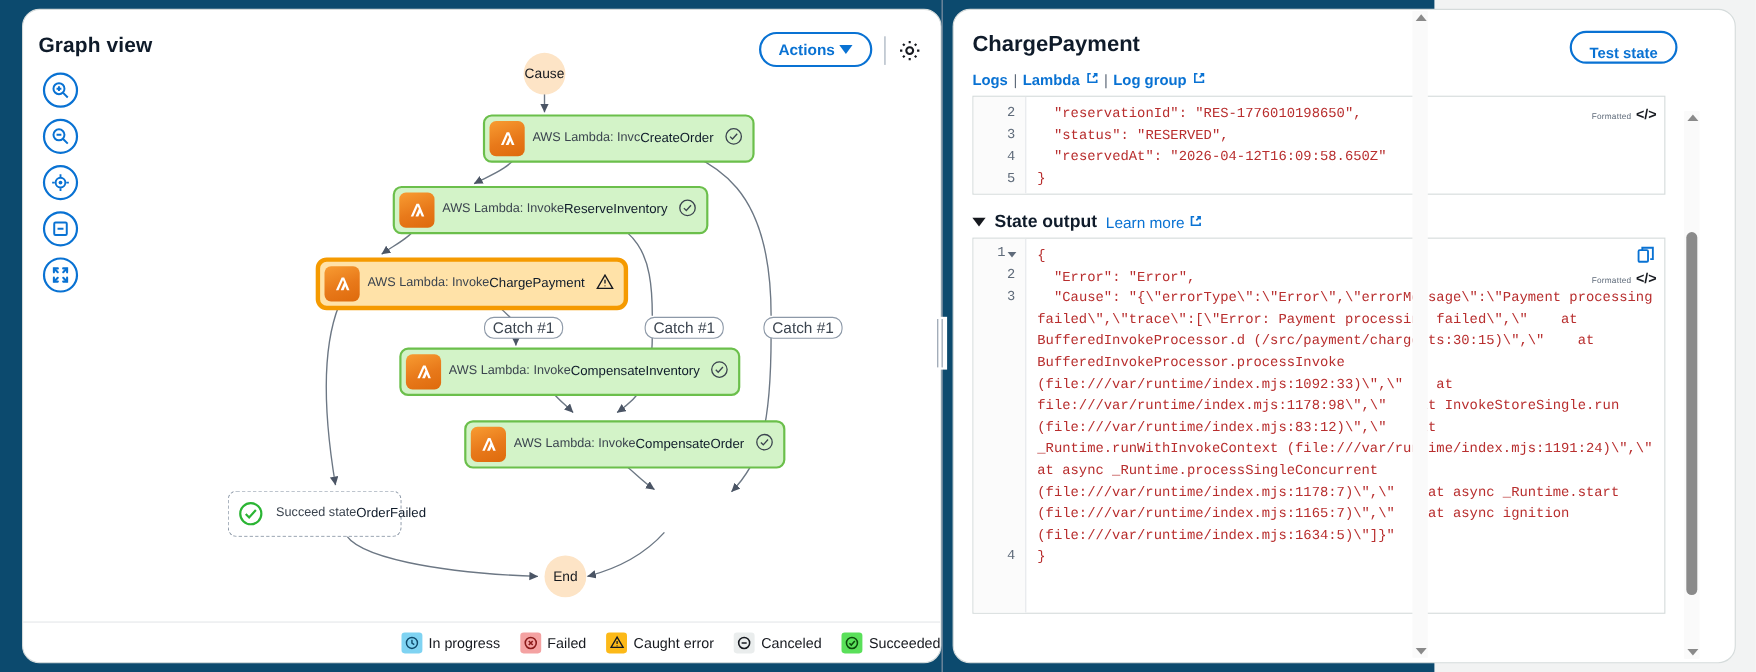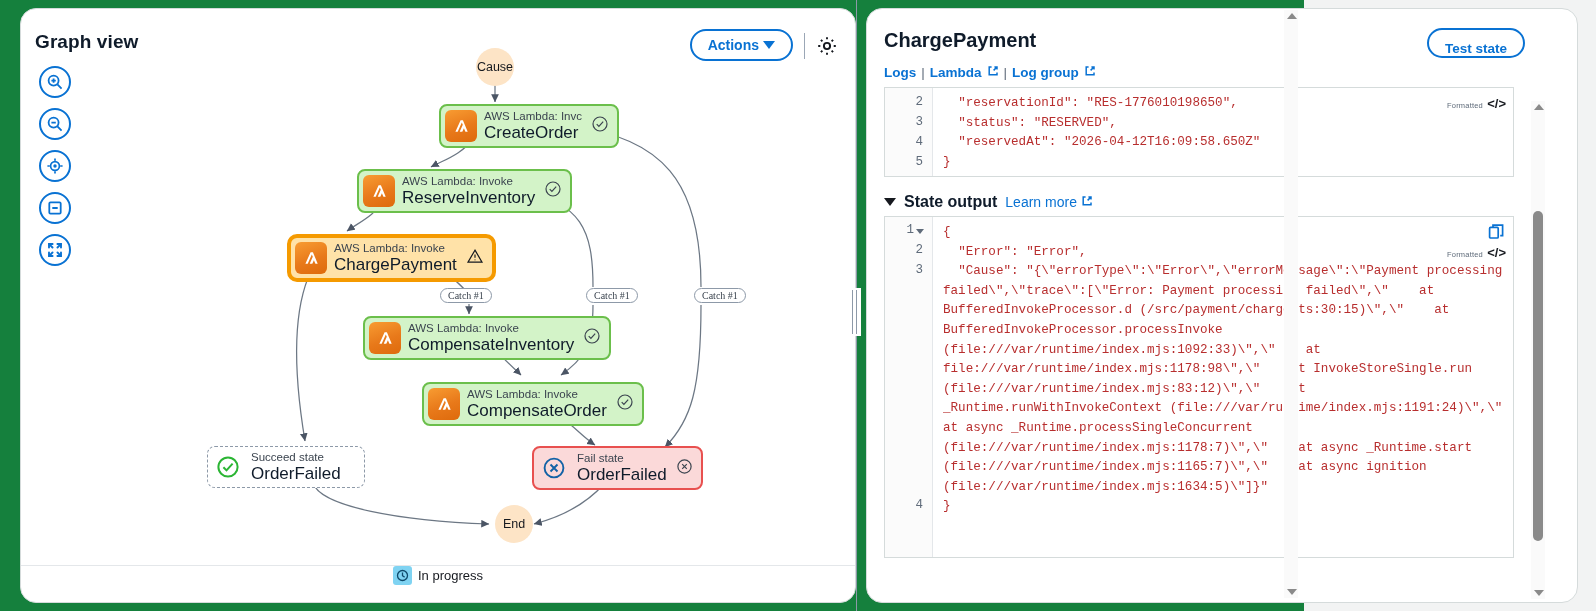--- a/index.html
+++ b/index.html
@@ -7,21 +7,21 @@
     margin: 0; padding: 0;
     width: 1596px; height: 611px;
     background: #f2f3f3;
     font-family: "Liberation Sans", sans-serif;
     overflow: hidden;
   }
   .app {
     position: relative;
     width: 1304px; height: 611px;
     display: flex;
-    background: #15803d;
+    background: #0c4a6e;
   }
 
   
   .graph-panel {
     position: absolute;
     left: 20px; top: 8px;
     width: 836px; height: 595px;
     background: #ffffff;
     border: 1px solid #d5dbdb;
     border-radius: 16px;
@@ -95,53 +95,51 @@
   .node.succeed-state {
     background: #ffffff;
     border: 1px dashed #8d99a8;
   }
   .lambda-ico {
     width: 32px; height: 32px; flex: none;
     border-radius: 6px;
     background: linear-gradient(160deg,#f89c32 0%, #e8791a 55%, #de6a0c 100%);
     display: flex; align-items: center; justify-content: center;
   }
-  .node-text { display: flex; flex-direction: column; line-height: 1.05; }
+  .node-text { display: flex; flex-direction: row; line-height: 1.05; }
   .node-sub {
     font-size: 11.5px; color: #3b444f; margin-bottom: 2px;
     white-space: nowrap; overflow: hidden;
   }
   .node-name {
-    font-size: 17px; color: #0f1b2a; white-space: nowrap;
+    font-size: 12px; color: #0f1b2a; white-space: nowrap;
   }
   .node-status { flex: none; margin-left: 2px; }
 
   .term-node {
     position: absolute;
     width: 38px; height: 38px; border-radius: 50%;
     background: #fde4c6;
     display: flex; align-items: center; justify-content: center;
     font-size: 12.5px; color: #16191f; cursor: pointer;
   }
   .catch-pill {
     position: absolute;
     border: 1px solid #8d99a8; border-radius: 9px;
     background: #fff; color: #3b444f;
-    font-size: 10px; padding: 1px 7px;
+    font-size: 14px; padding: 1px 7px;
     white-space: nowrap;
-    font-family: Liberation Serif, serif;
   }
 
   
   .legend {
     position: absolute; left: 0; right: 0; bottom: 0;
     height: 37px; border-top: 1px solid #e4e7ea;
-    display: flex; align-items: center; justify-content: flex-start;
+    display: flex; align-items: center; justify-content: flex-end;
     gap: 18px;
-    flex-direction: column;
   }
   .legend-item { display: flex; align-items: center; gap: 6px; }
   .legend-label { font-size: 13px; color: #16191f; white-space: nowrap; }
   .lg-sq {
     width: 19px; height: 19px; border-radius: 3px;
     display: flex; align-items: center; justify-content: center;
   }
 
   
   .splitter {
@@ -466,38 +464,20 @@
           <circle cx="13" cy="13" r="9.6"></circle>
             <path d="M8.4 13.3l3.1 3.1 6.1-6.8"></path>
         </svg>
       </span>
       <span class="node-text">
         <span class="node-sub">Succeed state</span>
         <span class="node-name">OrderFailed</span>
       </span>
     </div>
 
-    <div class="node fail" style="left:511px;top:437px;">
-      <span class="lambda-ico" style="background:none;">
-        <svg width="26" height="26" viewBox="0 0 26 26" fill="none" stroke="#1262a6" stroke-width="1.9">
-          <circle cx="13" cy="13" r="9.4"></circle>
-            <path d="M9.5 9.5l7 7M16.5 9.5l-7 7"></path>
-        </svg>
-      </span>
-      <span class="node-text">
-        <span class="node-sub">Fail state</span>
-        <span class="node-name">OrderFailed</span>
-      </span>
-      <span class="node-status">
-        <svg width="17" height="17" viewBox="0 0 17 17" fill="none" stroke="#3b444f" stroke-width="1.2">
-          <circle cx="8.5" cy="8.5" r="6.6"></circle>
-            <path d="M6.2 6.2l4.6 4.6M10.8 6.2l-4.6 4.6"></path>
-        </svg>
-      </span>
-    </div>
 
     <div class="term-node" style="left:493px;top:496px;transform:translateX(-50%);">
       <span>End</span>
     </div>
 
     <div class="catch-pill" style="left:419px;top:279px;">Catch #1</div>
     <div class="catch-pill" style="left:565px;top:279px;">Catch #1</div>
     <div class="catch-pill" style="left:673px;top:279px;">Catch #1</div>
 
     <div class="legend">

